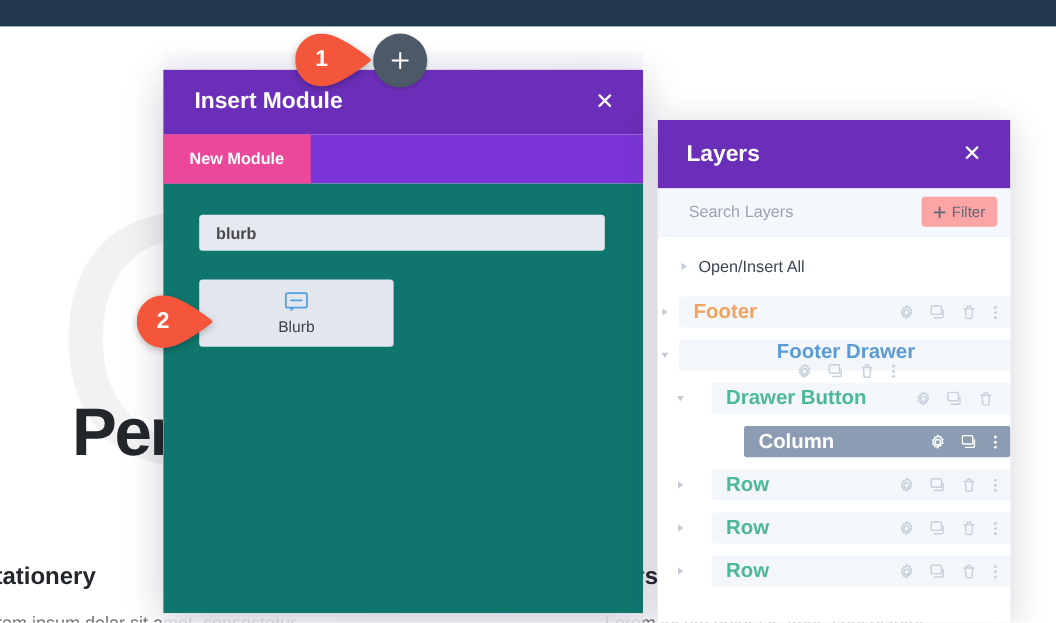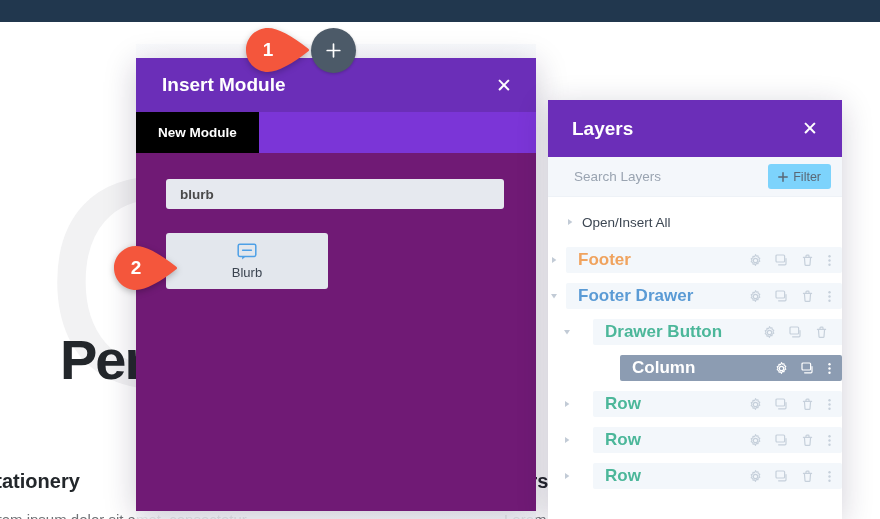--- a/index.html
+++ b/index.html
@@ -147,23 +147,23 @@
     align-items: stretch;
   }
   .tab {
     display: flex; align-items: center;
     padding: 0 22px;
     color: #ffffff;
     font-size: 13.5px;
     font-weight: bold;
     box-sizing: border-box;
   }
-  .tab.active { background: #000000; }
+  .tab.active { background: #ec4899; }
   .modal-body {
-    background: #701a75;
+    background: #0f766e;
     padding: 26px 30px 0 30px;
     box-sizing: border-box;
     height: calc(100% - 95px);
   }
   .search-field {
     width: 338px; height: 30px;
     background: #e6e9ef;
     border: none;
     border-radius: 3px;
     padding: 0 14px;
@@ -233,21 +233,21 @@
   .layers-search-input {
     flex: 1;
     background: transparent;
     border: none; outline: none;
     font-family: "Liberation Sans", sans-serif;
     font-size: 13.5px;
     color: #8d98a6;
   }
   .layers-search-input::placeholder { color: #9aa4b1; }
   .filter-btn {
-    background: #7dd3fc;
+    background: #fca5a5;
     border-radius: 3px;
     height: 25px;
     padding: 0 10px;
     display: flex; align-items: center;
     gap: 5px;
     color: #5a6876;
     font-size: 12.5px;
   }
   .layers-list {
     padding: 14px 0 0 0;
@@ -425,21 +425,21 @@
                 </span>
               </span>
             </div>
           </div>
           <div class="layer-row">
             <span class="caret" style="margin-left: 0px;">
               <svg width="8" height="7" viewBox="0 0 8 7">
                 <path d="M1 1 L7 1 L4 5.4 Z" fill="#c2cbd6"></path>
               </svg>
             </span>
-            <div class="layer-pill tinted" style="margin-left: 0px;">
+            <div class="layer-pill tinted" style="margin-left: 0px; flex-direction: column;">
               <span class="layer-label" style="color: rgb(91, 155, 213);">Footer Drawer</span>
               <span class="layer-actions">
                 <span style="display: flex;">
                   <svg class="ic" width="13" height="13" viewBox="0 0 13 13">
                     <path d="M6.5 4.3a2.2 2.2 0 100 4.4 2.2 2.2 0 000-4.4z" fill="none" stroke="currentColor" stroke-width="1.2"></path>
                     <path d="M6.5.6l.85 1.5 1.7-.3.15 1.72 1.6.67-.8 1.53.8 1.53-1.6.67-.15 1.72-1.7-.3L6.5 11.4l-.85-1.5-1.7.3-.15-1.72-1.6-.67.8-1.53-.8-1.53 1.6-.67.15-1.72 1.7.3z" fill="none" stroke="currentColor" stroke-width="1.1" stroke-linejoin="round"></path>
                   </svg>
                 </span>
                 <span style="display: flex;">
                   <svg class="ic" width="13" height="13" viewBox="0 0 13 13">

